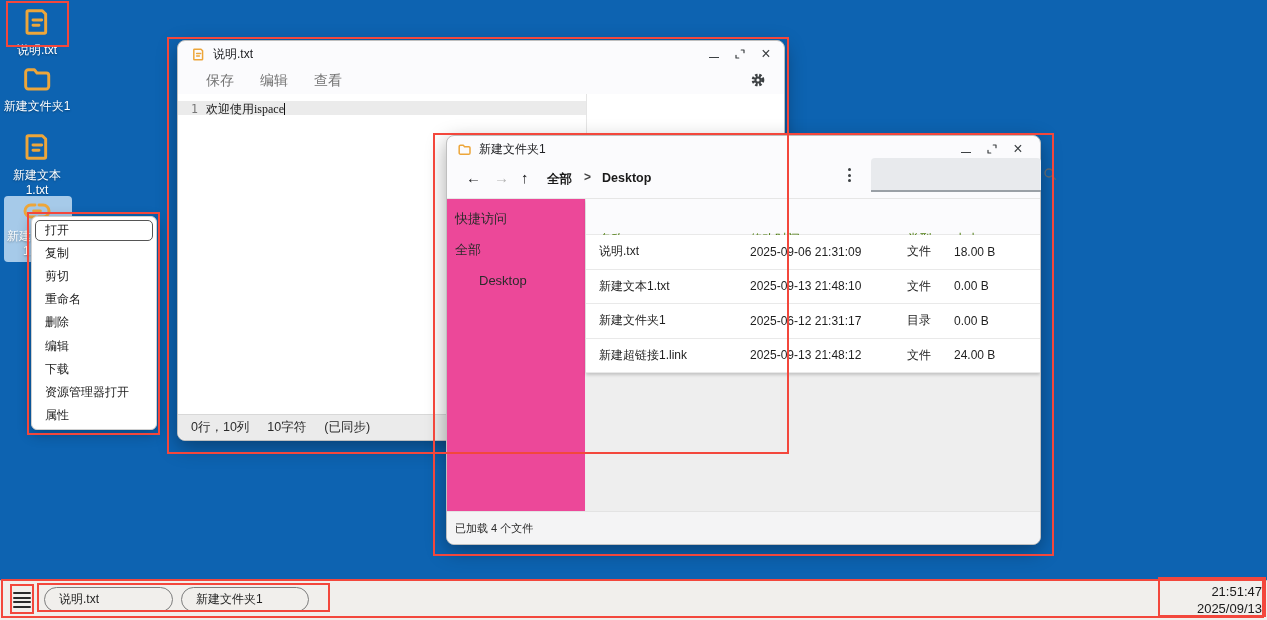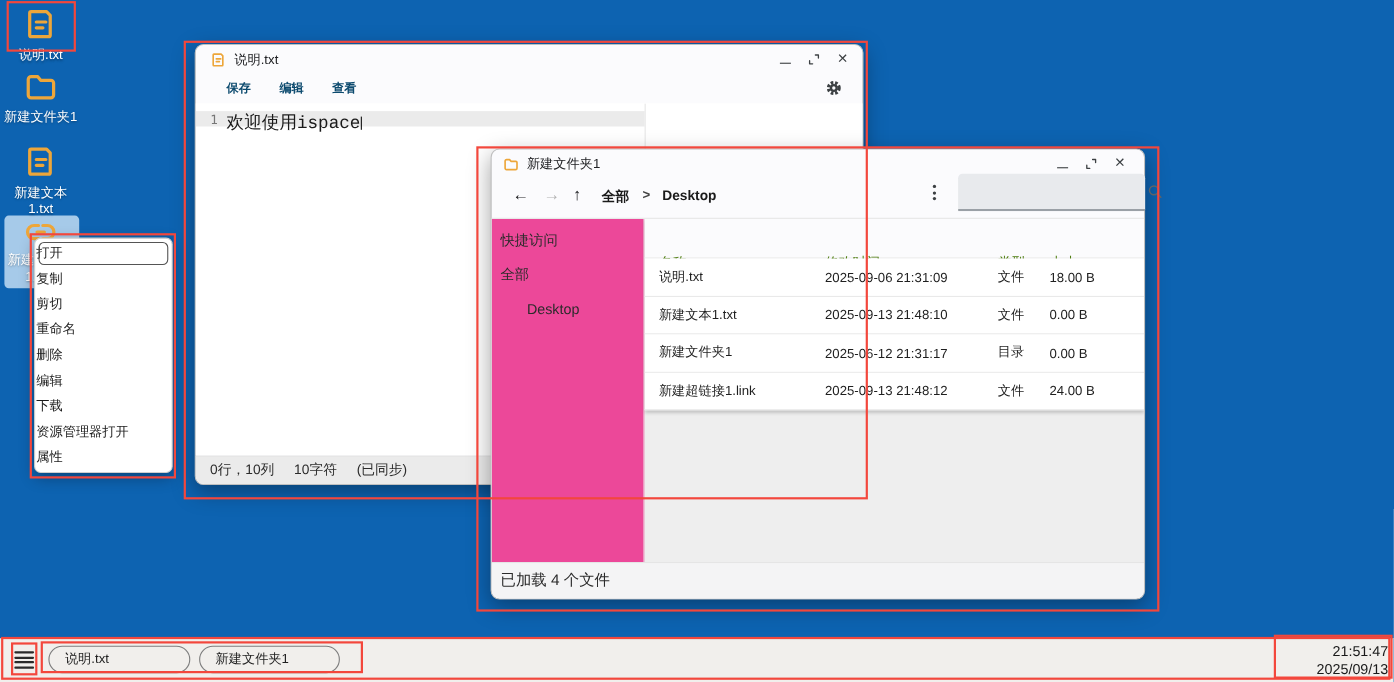--- a/index.html
+++ b/index.html
@@ -18,25 +18,25 @@
             box-shadow:0 6px 20px rgba(0,0,0,.35); }
   .titlebar { position:absolute; left:0; top:0; right:0; height:26px; display:flex; align-items:center; }
   .wtitle { font-size:12px; color:#202124; margin-left:7px; }
   .wctrls { position:absolute; right:10px; top:0; height:26px; display:flex; align-items:center; gap:10px; }
   .wbtn { width:16px; height:16px; display:flex; align-items:center; justify-content:center; cursor:pointer; color:#3c4043; }
   .min-line { display:block; width:10px; border-top:1.6px solid #3c4043; margin-top:6px; }
   .xglyph { font-size:16px; line-height:16px; color:#3c4043; }
 
   
   #editor-menu { position:absolute; left:0; top:26px; right:0; height:27px; display:flex; align-items:center; gap:26px; padding-left:28px; }
-  #editor-menu .mitem { font-size:11px; color:#0c4a6e; font-weight:700; cursor:pointer; }
+  #editor-menu .mitem { font-size:14px; color:#737373; font-weight:400; cursor:pointer; }
   #editor-body { position:absolute; left:0; top:53px; right:0; bottom:26px; background:#ffffff; overflow:hidden; }
   #active-line { position:absolute; left:0; top:7px; width:408px; height:14px; background:#ebebeb; }
   #gutter-num { position:absolute; left:0; top:8px; width:20px; text-align:right; font-family:"DejaVu Sans Mono",monospace; font-size:11.5px; color:#777; }
-  #editor-text { position:absolute; left:28px; top:7px; font-family:Liberation Mono, monospace; font-size:16px; color:#1a1a1a; white-space:pre; }
+  #editor-text { position:absolute; left:28px; top:7px; font-family:Liberation Serif, serif; font-size:12px; color:#1a1a1a; white-space:pre; }
   .caret { display:inline-block; width:1px; height:12px; background:#111; vertical-align:-2px; }
   #editor-vline { position:absolute; left:408px; top:0; bottom:0; width:1px; background:#e5e5e5; }
   #editor-status { position:absolute; left:0; right:0; bottom:0; height:26px; background:#ebebeb; border-top:1px solid #d8d8d8;
                    border-radius:0 0 8px 8px; display:flex; align-items:center; gap:18px; padding-left:13px; font-size:12.5px; color:#2b2b2b; }
 
   
   #fm-toolbar { position:absolute; left:0; top:26px; right:0; height:36px; }
   #fm-header-border { position:absolute; left:0; top:62px; right:0; height:1px; background:#e6e6e6; }
   .navarrow { position:absolute; top:7px; font-size:15px; color:#202124; cursor:pointer; }
   .crumb { position:absolute; top:9px; font-size:12.5px; font-weight:600; color:#1a1a1a; cursor:pointer; }
@@ -52,26 +52,26 @@
   #fm-table { position:absolute; left:139px; top:0; right:0; box-shadow:0 2px 3px rgba(0,0,0,.18); }
   .frow { display:flex; align-items:center; background:#ffffff; border-bottom:1px solid #e9e9e9; height:34.5px; position:relative; }
   .frow.head { height:36px; background:#fbfbfd; }
   .fc { font-size:12px; color:#1f1f1f; }
   .frow.head .fc { font-size:12.5px; color:#4d7c0f; font-weight:500;margin-top:46px; }
   .fc.c-name { position:absolute; left:13px; }
   .fc.c-time { position:absolute; left:164px; }
   .fc.c-type { position:absolute; left:321px;text-align:right; }
   .fc.c-size { position:absolute; left:368px; }
   #fm-status { position:absolute; left:0; right:0; bottom:0; height:33px; background:#f4f4f5; border-top:1px solid #e3e3e3;
-               border-radius:0 0 8px 8px; display:flex; align-items:center; padding-left:8px; font-size:14px; color:#2b2b2b; }
+               border-radius:0 0 8px 8px; display:flex; align-items:center; padding-left:8px; font-size:11px; color:#2b2b2b; }
 
   
   #context-menu { position:absolute; left:31px; top:216px; width:126px; height:214px; background:#fff; border:1px solid #d0d0d0;
                   border-radius:6px; box-shadow:0 4px 14px rgba(0,0,0,.3); display:flex; flex-direction:column; z-index:30; padding:2px 0; }
-  .cm-item { flex:1; display:flex; align-items:center; padding-left:1px; font-size:12px; color:#1a1a1a; position:relative; cursor:pointer; }
+  .cm-item { flex:1; display:flex; align-items:center; padding-left:13px; font-size:12px; color:#1a1a1a; position:relative; cursor:pointer; }
   .cm-item.focused::after { content:""; position:absolute; left:3px; right:3px; top:1px; bottom:1px; border:1.5px solid #555; border-radius:5px; }
 
   
   #taskbar { position:absolute; left:0; top:580px; width:1267px; height:40px; background:#f1efec; border-top:1px solid #c7c5c2; z-index:40; }
   #hamburger { position:absolute; left:13px; top:9px; width:18px; height:20px; display:flex; flex-direction:column; justify-content:center; gap:2.5px; cursor:pointer; }
   #hamburger i { display:block; height:2px; background:#2a2a2a; border-radius:1px; }
   .task-pill { position:absolute; top:6px; height:25px; border:1.3px solid #7d7d7d; border-radius:13px; display:flex; align-items:center;
                padding:0 14px; font-size:12px; color:#1f1f1f; background:transparent; cursor:pointer; }
   #clock { position:absolute; right:5px; top:2px; text-align:right; font-size:13px; line-height:17px; color:#1a1a1a; }
 

